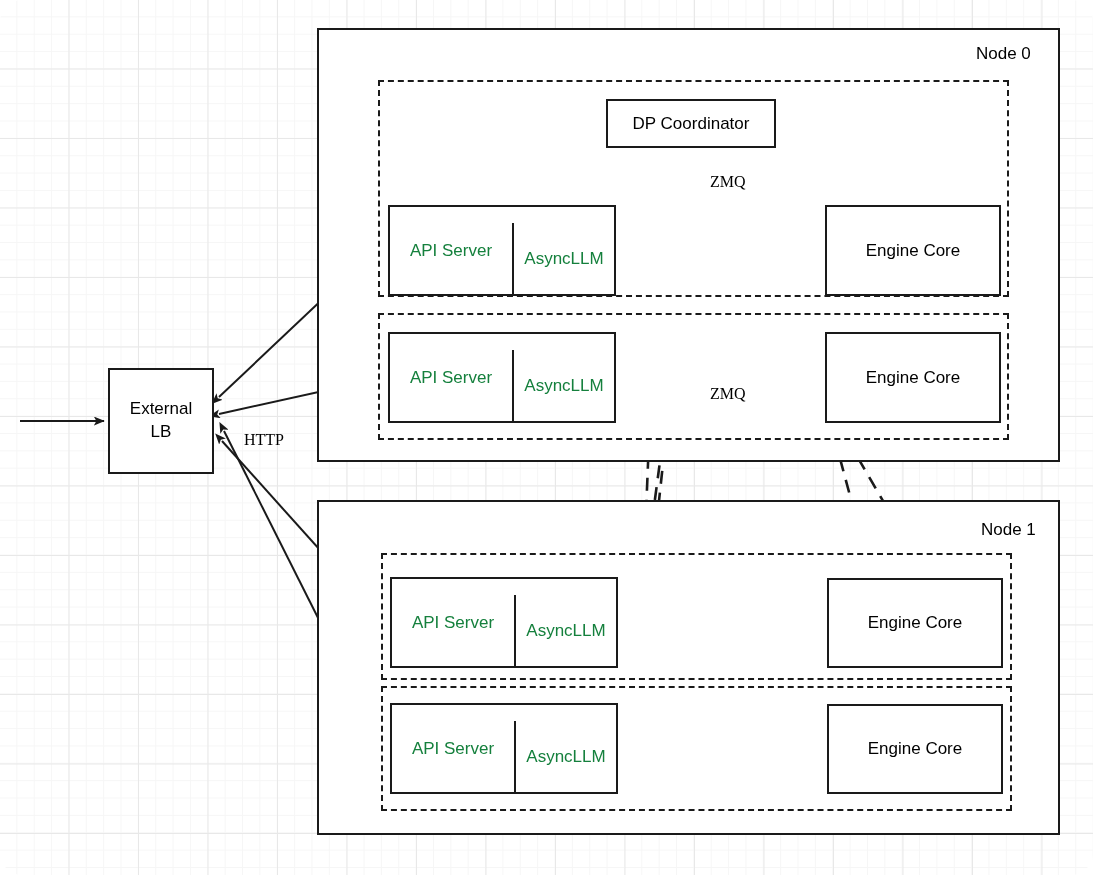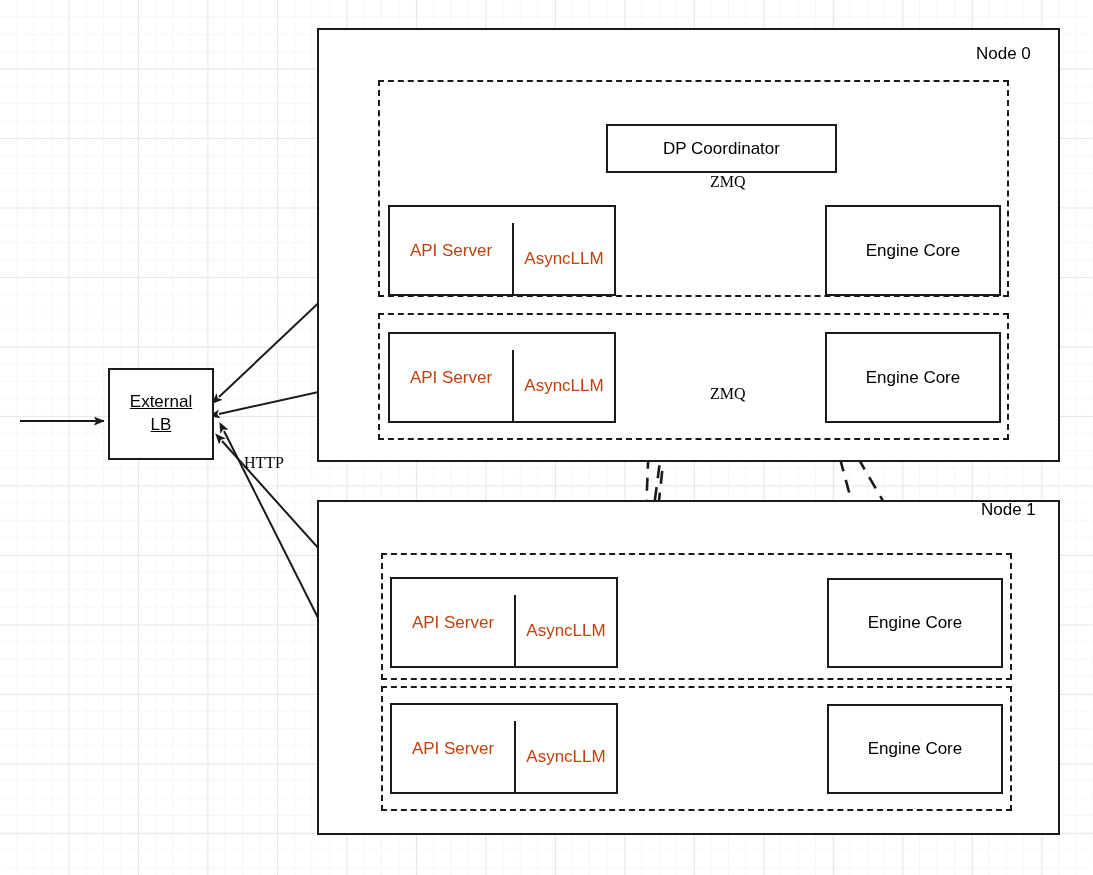--- a/index.html
+++ b/index.html
@@ -55,21 +55,21 @@
   .split-box{
     position:absolute;
     border:2px solid #1a1a1a;
     background:#ffffff;
     box-sizing:border-box;
     display:flex;
     align-items:stretch;
   }
   .split-box > .cell{
     display:flex;align-items:center;justify-content:center;
-    font-size:17px;color:#c2410c;
+    font-size:17px;color:#15803d;
     box-sizing:border-box;
   }
   .split-box > .cell.left{flex:0 0 122px;}
   .split-box > .cell.right{flex:1 1 auto;border-left:2px solid #1a1a1a;margin-top:16px;}
   .node-label{
     position:absolute;
     font-size:17px;color:#000;
     white-space:nowrap;
   }
   .edge-label{
@@ -217,31 +217,31 @@
     </g>
   </svg>
 
   <div class="node-box" style="left:317px;top:28px;width:743px;height:434px;"></div>
   <div class="node-label" style="left:976px;top:44px;">Node 0</div>
 
   <div class="dash-box" style="left:378px;top:80px;width:631px;height:217px;"></div>
   <div class="dash-box" style="left:378px;top:313px;width:631px;height:127px;"></div>
 
   <div class="node-box" style="left:317px;top:500px;width:743px;height:335px;"></div>
-  <div class="node-label" style="left:981px;top:500px;">Node 1</div>
+  <div class="node-label" style="left:981px;top:520px;">Node 1</div>
 
   <div class="dash-box" style="left:381px;top:553px;width:631px;height:127px;"></div>
   <div class="dash-box" style="left:381px;top:686px;width:631px;height:125px;"></div>
 
-  <div class="solid-box lb-label" style="left:108px;top:368px;width:106px;height:92px;flex-direction:column;text-decoration:underline;">
+  <div class="solid-box lb-label" style="left:108px;top:368px;width:106px;height:106px;flex-direction:column;">
     <span>External</span>
     <span>LB</span>
   </div>
 
-  <div class="solid-box" style="left:606px;top:99px;width:231px;height:49px;margin-top:25px;">
+  <div class="solid-box" style="left:606px;top:99px;width:170px;height:49px;">
     <span>DP Coordinator</span>
   </div>
 
   <div class="split-box" style="left:388px;top:205px;width:228px;height:91px;">
     <div class="cell left">API Server</div>
     <div class="cell right">AsyncLLM</div>
   </div>
   <div class="solid-box" style="left:825px;top:205px;width:176px;height:91px;">
     <span>Engine Core</span>
   </div>
@@ -263,17 +263,17 @@
   </div>
 
   <div class="split-box" style="left:390px;top:703px;width:228px;height:91px;">
     <div class="cell left">API Server</div>
     <div class="cell right">AsyncLLM</div>
   </div>
   <div class="solid-box" style="left:827px;top:704px;width:176px;height:90px;">
     <span>Engine Core</span>
   </div>
 
-  <div class="edge-label" style="left:244px;top:454px;">HTTP</div>
+  <div class="edge-label" style="left:244px;top:431px;">HTTP</div>
   <div class="edge-label" style="left:710px;top:173px;">ZMQ</div>
   <div class="edge-label" style="left:710px;top:385px;">ZMQ</div>
 
 </div>
 
 </body></html>

